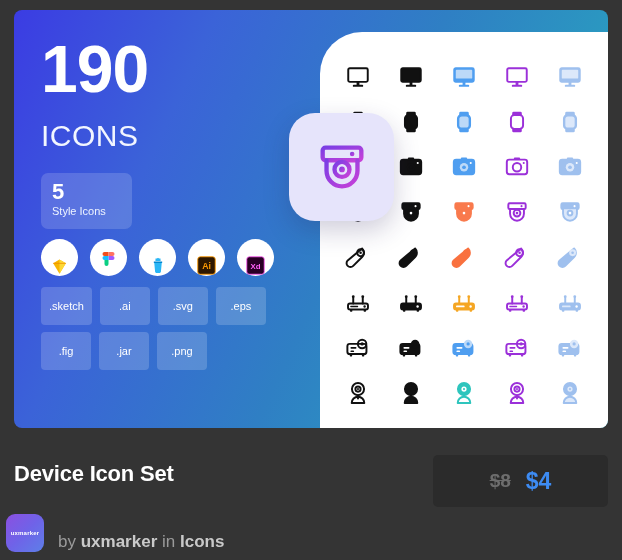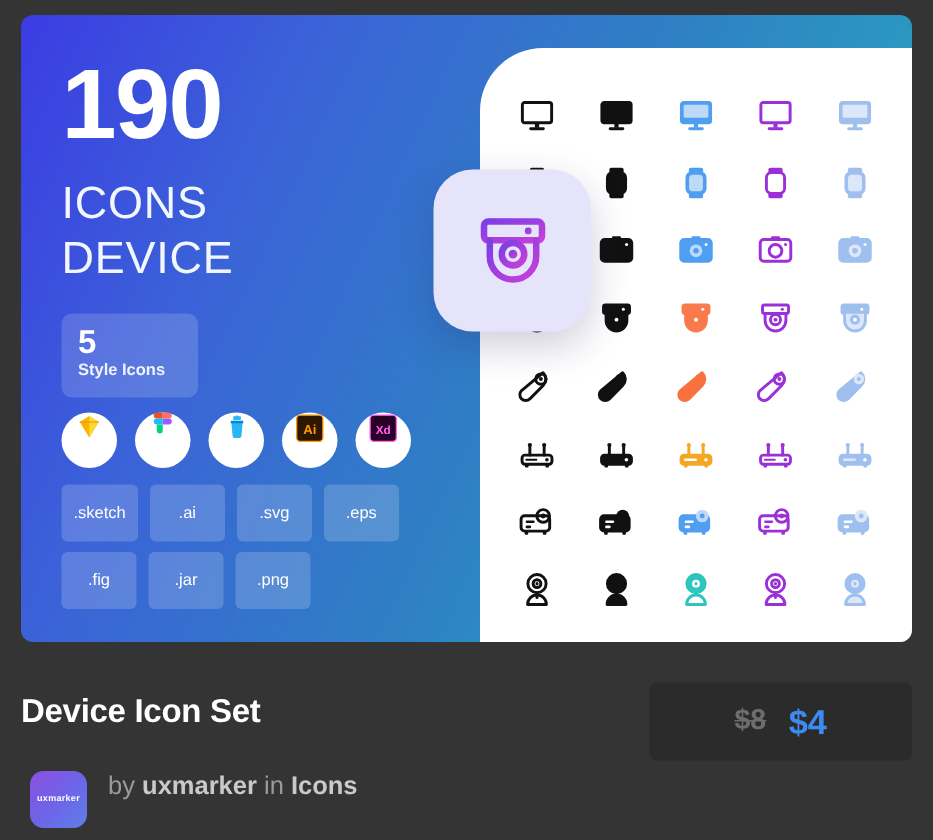--- a/index.html
+++ b/index.html
@@ -35,30 +35,30 @@
     font-size: 30px; font-weight: 400; line-height: 1.22;
     letter-spacing: 0.5px; color: #f2f6ff;
   }
   .style-badge {
     margin-top: 18px; width: 91px; height: 56px;
     background: rgba(255,255,255,0.16);
     border-radius: 7px;
     padding: 7px 0 0 11px;
   }
   .style-badge .num { font-size: 22px; font-weight: 700; line-height: 1.05; }
-  .style-badge .lbl { font-size: 11px; font-weight: 700; margin-top: 2px; color: #eef4ff; }
+  .style-badge .lbl { font-size: 11px; font-weight: 400; margin-top: 2px; color: #eef4ff; }
 
   .compat-title {
     margin-top: 20px; font-size: 12px; font-weight: 700; color: #ffffff;
   }
   .app-row { margin-top: 10px; display: flex; gap: 12px; }
   .app-chip {
     width: 37px; height: 37px; border-radius: 50%;
     background: #ffffff;
-    display: flex; align-items: flex-start; justify-content: center;
+    display: flex; align-items: flex-end; justify-content: center;
   }
   .app-chip svg { display: block; }
   .fmt-rows { margin-top: 11px; }
   .fmt-row { display: flex; gap: 8px; margin-bottom: 7px; }
   .fmt-tag {
     min-width: 50px; height: 38px; border-radius: 4px;
     background: rgba(255,255,255,0.18);
     color: #ffffff; font-size: 11px;
     display: flex; align-items: center; justify-content: center;
     padding: 0 8px;
@@ -104,21 +104,21 @@
     background: #2b2b2b; border-radius: 5px;
     display: flex; align-items: center; justify-content: center; gap: 15px;
   }
   .price-old {
     font-size: 19px; font-weight: 700; color: #6d6d6d; text-decoration: line-through;
   }
   .price-new { font-size: 23px; font-weight: 700; color: #3d8bf2; }
 
   .author-row {
     position: absolute; left: 6px; top: 74px;
-    display: flex; align-items: flex-start; gap: 14px; margin-left: 14px;
+    display: flex; align-items: flex-end; gap: 14px;
   }
   .avatar {
     width: 38px; height: 38px; border-radius: 9px;
     background: linear-gradient(135deg, #8b4fe0 0%, #6f63e8 50%, #5d7fe8 100%);
     display: flex; align-items: center; justify-content: center;
     color: #ffffff; font-size: 6px; font-weight: 700; letter-spacing: 0.2px;
   }
   .byline { font-size: 17px; color: #9a9a9a; }
   .byline .strong { color: #c9c9c9; font-weight: 700; }
 </style>
@@ -126,21 +126,20 @@
 <body>
 
 <div class="page">
 
   <div class="preview-card">
 
     <div class="promo">
       <div class="promo-count">190</div>
       <div class="promo-sub">
         <div class="line">ICONS</div>
-        <div class="line">DEVICE</div>
       </div>
 
       <div class="style-badge">
         <div class="num">5</div>
         <div class="lbl">Style Icons</div>
       </div>
 
 
       <div class="app-row">
         <div class="app-chip">

